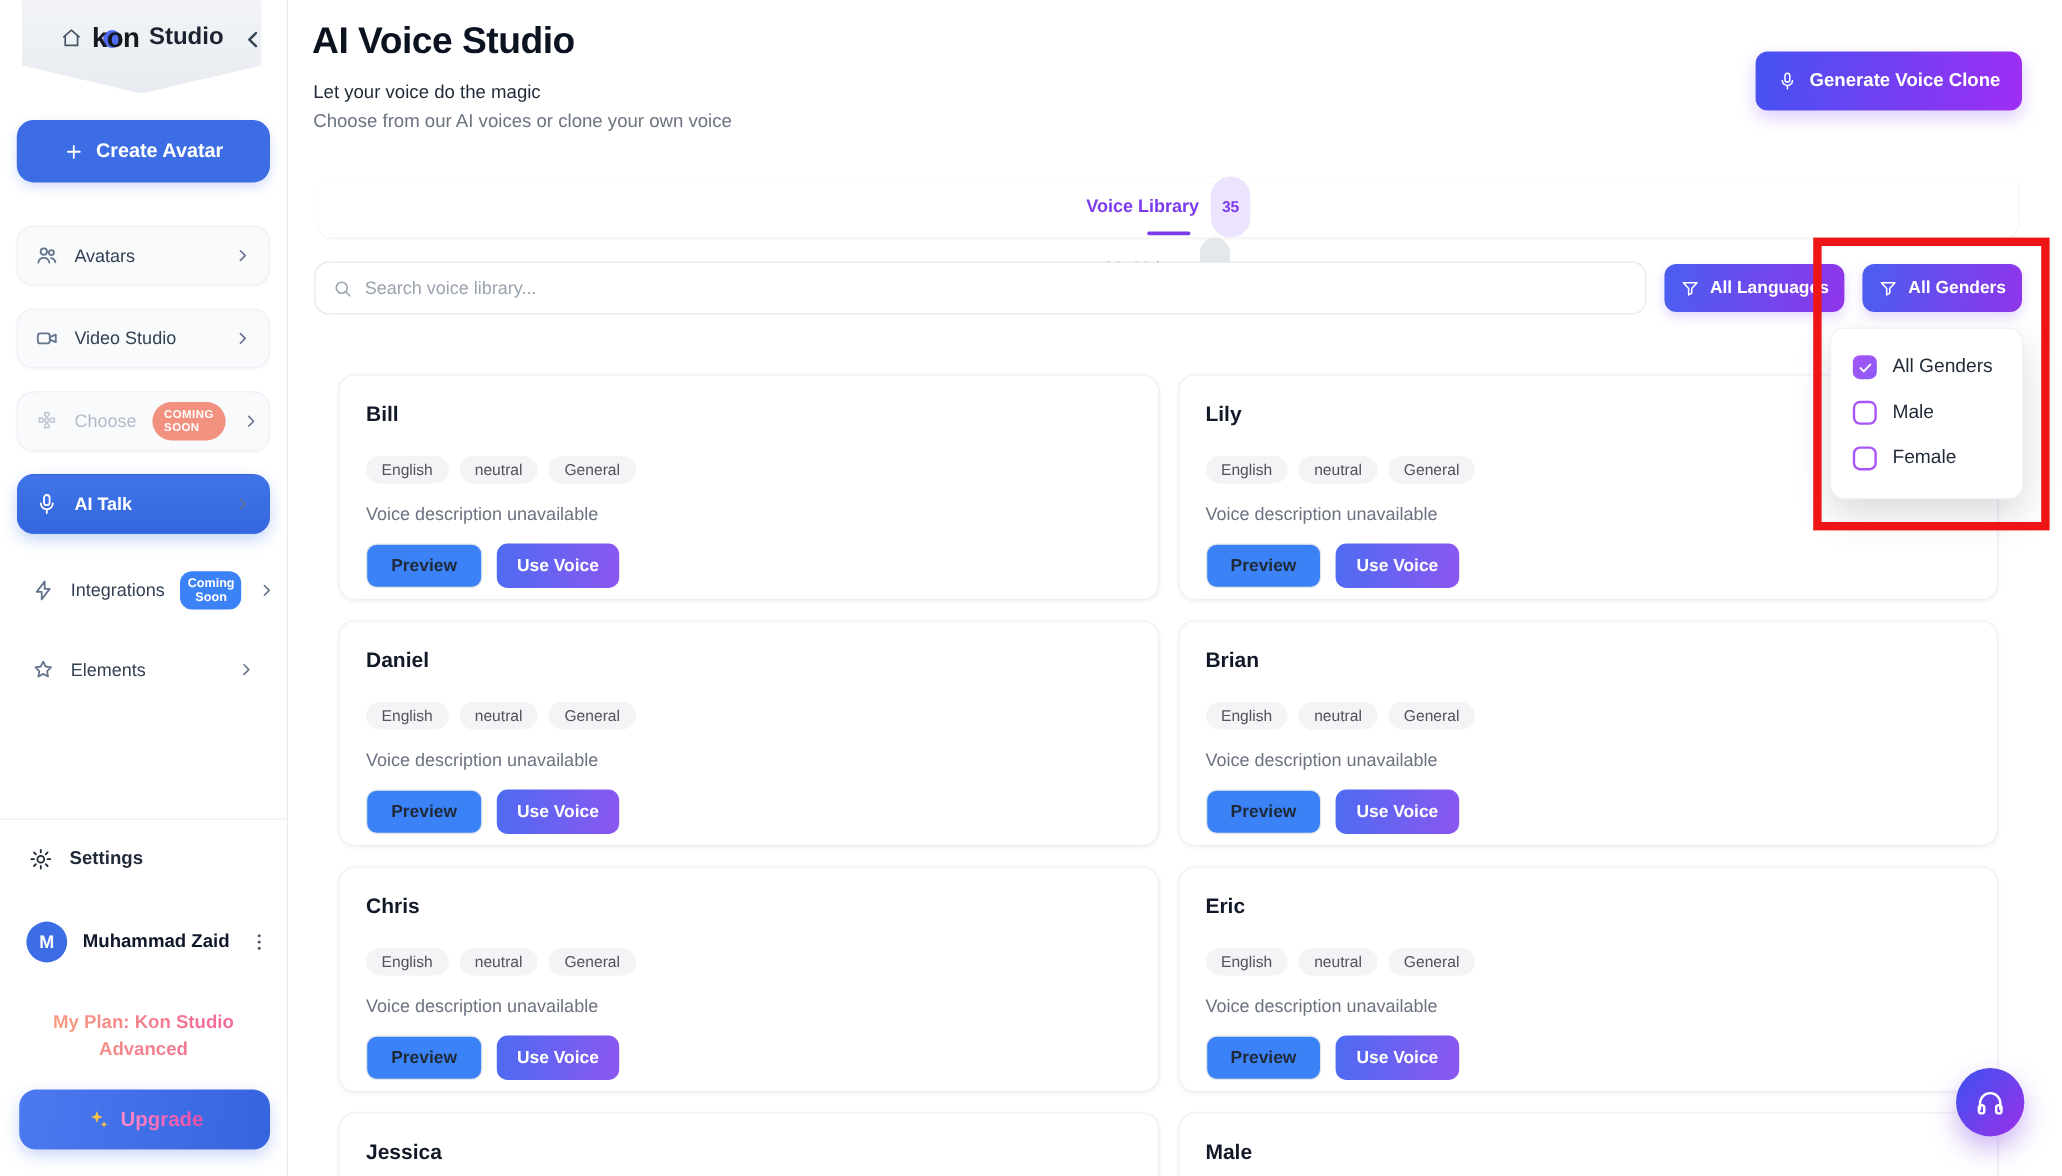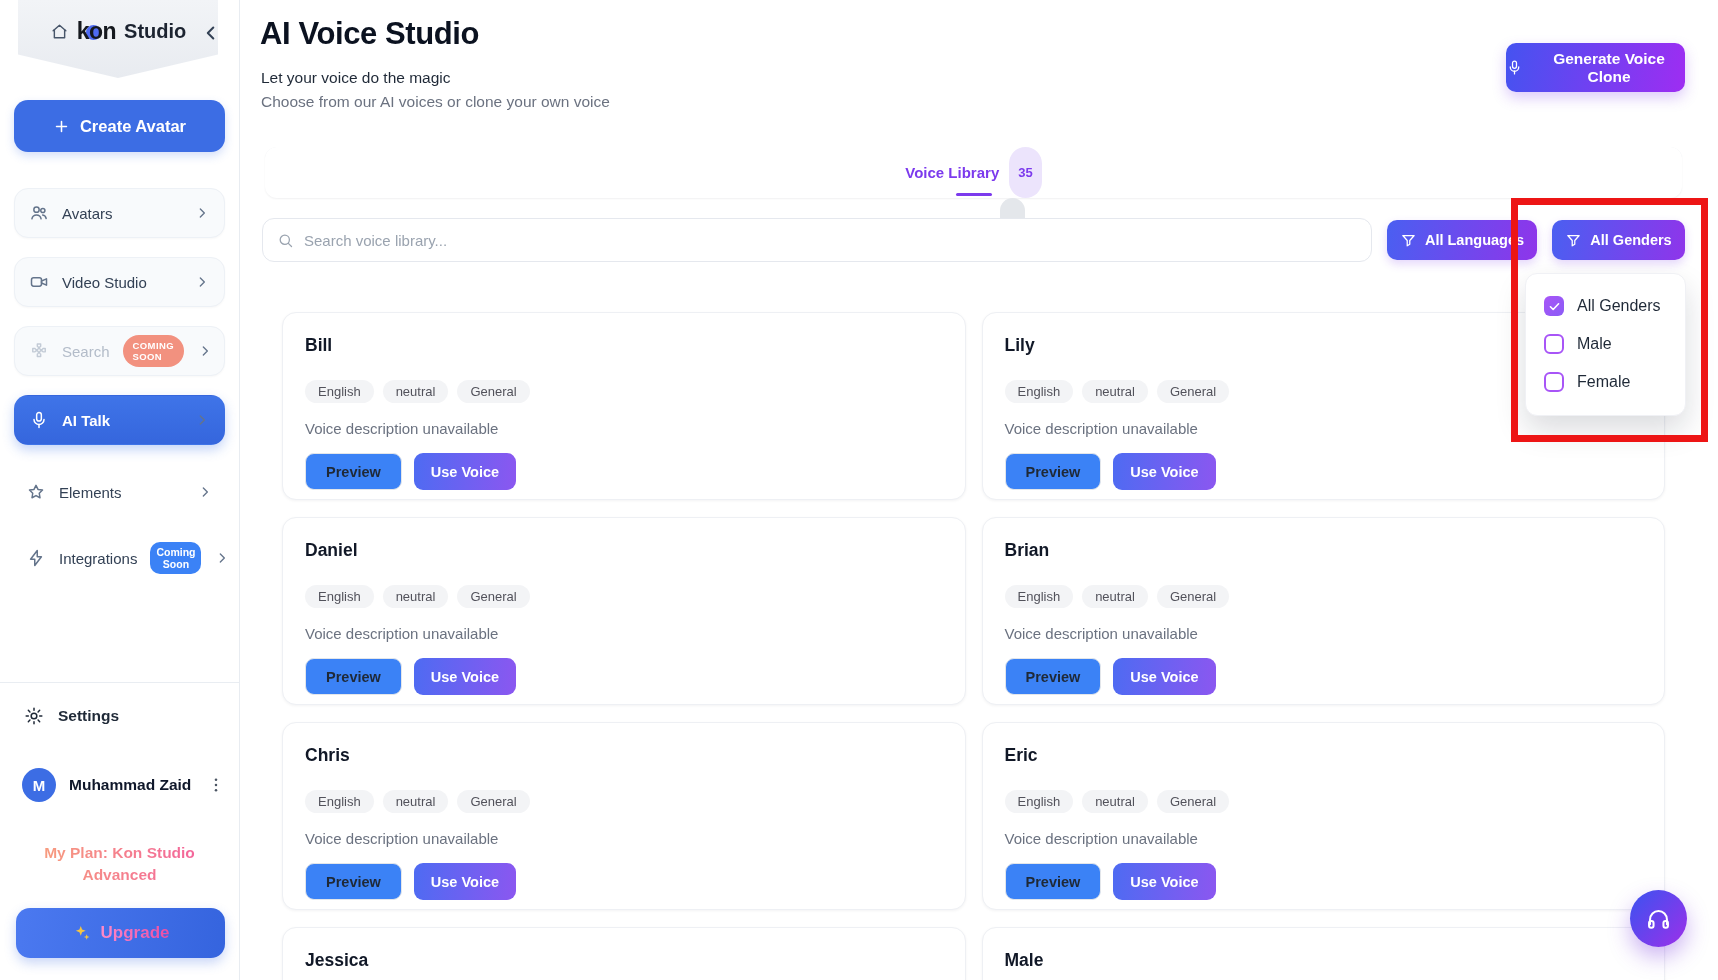--- a/index.html
+++ b/index.html
@@ -68,21 +68,21 @@
   .upgrade-label { font-size:17px; font-weight:800;
     background:linear-gradient(90deg,#ff8ac9,#ec4da4);
     -webkit-background-clip:text; background-clip:text; color:transparent; }
 
   
   .main { position:absolute; left:232px; top:0; width:1478px; height:980px; }
   .page-title { position:absolute; left:28px; top:16px; font-size:31px; font-weight:800;
     color:#0b1220; letter-spacing:-0.4px; }
   .sub1 { position:absolute; left:29px; top:69px; font-size:15.5px; color:#1f2937; }
   .sub2 { position:absolute; left:29px; top:93px; font-size:15.5px; color:#6b7280; }
-  .generate-btn { position:absolute; top:43px; right:25px; width:179px; height:49px;
+  .generate-btn { position:absolute; top:43px; right:25px; width:222px; height:49px;
     border:none; border-radius:10px; background:linear-gradient(100deg,#4553f0 0%,#9e2df2 100%);
     color:#fff; font-weight:700; font-size:15.5px; font-family:inherit; cursor:pointer;
     display:flex; align-items:center; justify-content:center; gap:10px;
     box-shadow:0 6px 14px rgba(120,49,235,.25); }
   .tabbar { position:absolute; left:33px; top:147px; width:1417px; height:43px;
     background:#f1f3f7; border-radius:12px; display:flex;flex-direction:column; }
   .tab { flex:1; display:flex; align-items:center; justify-content:center; gap:10px;
     position:relative; border-radius:12px; font-size:15px; color:#4b5563; font-weight:500; cursor:pointer; }
   .tab.active { background:#fff; color:#7c3aed; font-weight:600; box-shadow:0 1px 2px rgba(15,23,42,.06); }
   .tab-badge { font-size:13px; padding:18px 9px; border-radius:999px; }
@@ -200,21 +200,21 @@
               <path d="m9.5 6 6 6-6 6"></path>
             </svg>
           </span>
   </div>
         <div class="nav-item card disabled">
     <span class="icon nav-icon">
             <svg viewBox="0 0 24 24" fill="none" stroke="currentColor" stroke-width="1.7" stroke-linejoin="round">
               <path d="M10 3.5h4v2.8a2.1 2.1 0 1 0 2.7 2.7h2.8v4h-2.8a2.1 2.1 0 1 0-2.7 2.7v2.8h-4v-2.8a2.1 2.1 0 1 0-2.7-2.7H4.5v-4h2.8A2.1 2.1 0 1 0 10 6.3z"></path>
             </svg>
           </span>
-    <span class="nav-label">Search</span>
+    <span class="nav-label">Choose</span>
     <span class="nav-badge salmon">COMING SOON</span>
     <span class="nav-chevron icon" hidden="">
             <svg viewBox="0 0 24 24" fill="none" stroke="currentColor" stroke-width="2" stroke-linecap="round" stroke-linejoin="round">
               <path d="m9.5 6 6 6-6 6"></path>
             </svg>
           </span>
   </div>
         <div class="nav-item card active">
     <span class="icon nav-icon">
             <svg viewBox="0 0 24 24" fill="none" stroke="currentColor" stroke-width="1.8" stroke-linecap="round">
@@ -227,39 +227,39 @@
 
     <span class="nav-chevron icon" hidden="">
             <svg viewBox="0 0 24 24" fill="none" stroke="currentColor" stroke-width="2" stroke-linecap="round" stroke-linejoin="round">
               <path d="m9.5 6 6 6-6 6"></path>
             </svg>
           </span>
   </div>
         <div class="nav-item plain">
     <span class="icon nav-icon">
             <svg viewBox="0 0 24 24" fill="none" stroke="currentColor" stroke-width="1.8" stroke-linejoin="round">
-              <path d="m12 4 2.4 4.9 5.4.8-3.9 3.8.9 5.4L12 16.3 7.2 18.9l.9-5.4L4.2 9.7l5.4-.8z"></path>
-            </svg>
-          </span>
-    <span class="nav-label">Elements</span>
-
-    <span class="nav-chevron icon" hidden="">
-            <svg viewBox="0 0 24 24" fill="none" stroke="currentColor" stroke-width="2" stroke-linecap="round" stroke-linejoin="round">
-              <path d="m9.5 6 6 6-6 6"></path>
-            </svg>
-          </span>
-  </div>
-        <div class="nav-item plain">
-    <span class="icon nav-icon">
-            <svg viewBox="0 0 24 24" fill="none" stroke="currentColor" stroke-width="1.8" stroke-linejoin="round">
               <path d="M13.5 3 5.5 13.5h5L10.5 21l8-10.5h-5z"></path>
             </svg>
           </span>
     <span class="nav-label">Integrations</span>
     <span class="nav-badge blue">Coming Soon</span>
+    <span class="nav-chevron icon" hidden="">
+            <svg viewBox="0 0 24 24" fill="none" stroke="currentColor" stroke-width="2" stroke-linecap="round" stroke-linejoin="round">
+              <path d="m9.5 6 6 6-6 6"></path>
+            </svg>
+          </span>
+  </div>
+        <div class="nav-item plain">
+    <span class="icon nav-icon">
+            <svg viewBox="0 0 24 24" fill="none" stroke="currentColor" stroke-width="1.8" stroke-linejoin="round">
+              <path d="m12 4 2.4 4.9 5.4.8-3.9 3.8.9 5.4L12 16.3 7.2 18.9l.9-5.4L4.2 9.7l5.4-.8z"></path>
+            </svg>
+          </span>
+    <span class="nav-label">Elements</span>
+
     <span class="nav-chevron icon" hidden="">
             <svg viewBox="0 0 24 24" fill="none" stroke="currentColor" stroke-width="2" stroke-linecap="round" stroke-linejoin="round">
               <path d="m9.5 6 6 6-6 6"></path>
             </svg>
           </span>
   </div>
       </nav>
 
     <div class="side-divider"></div>
 

